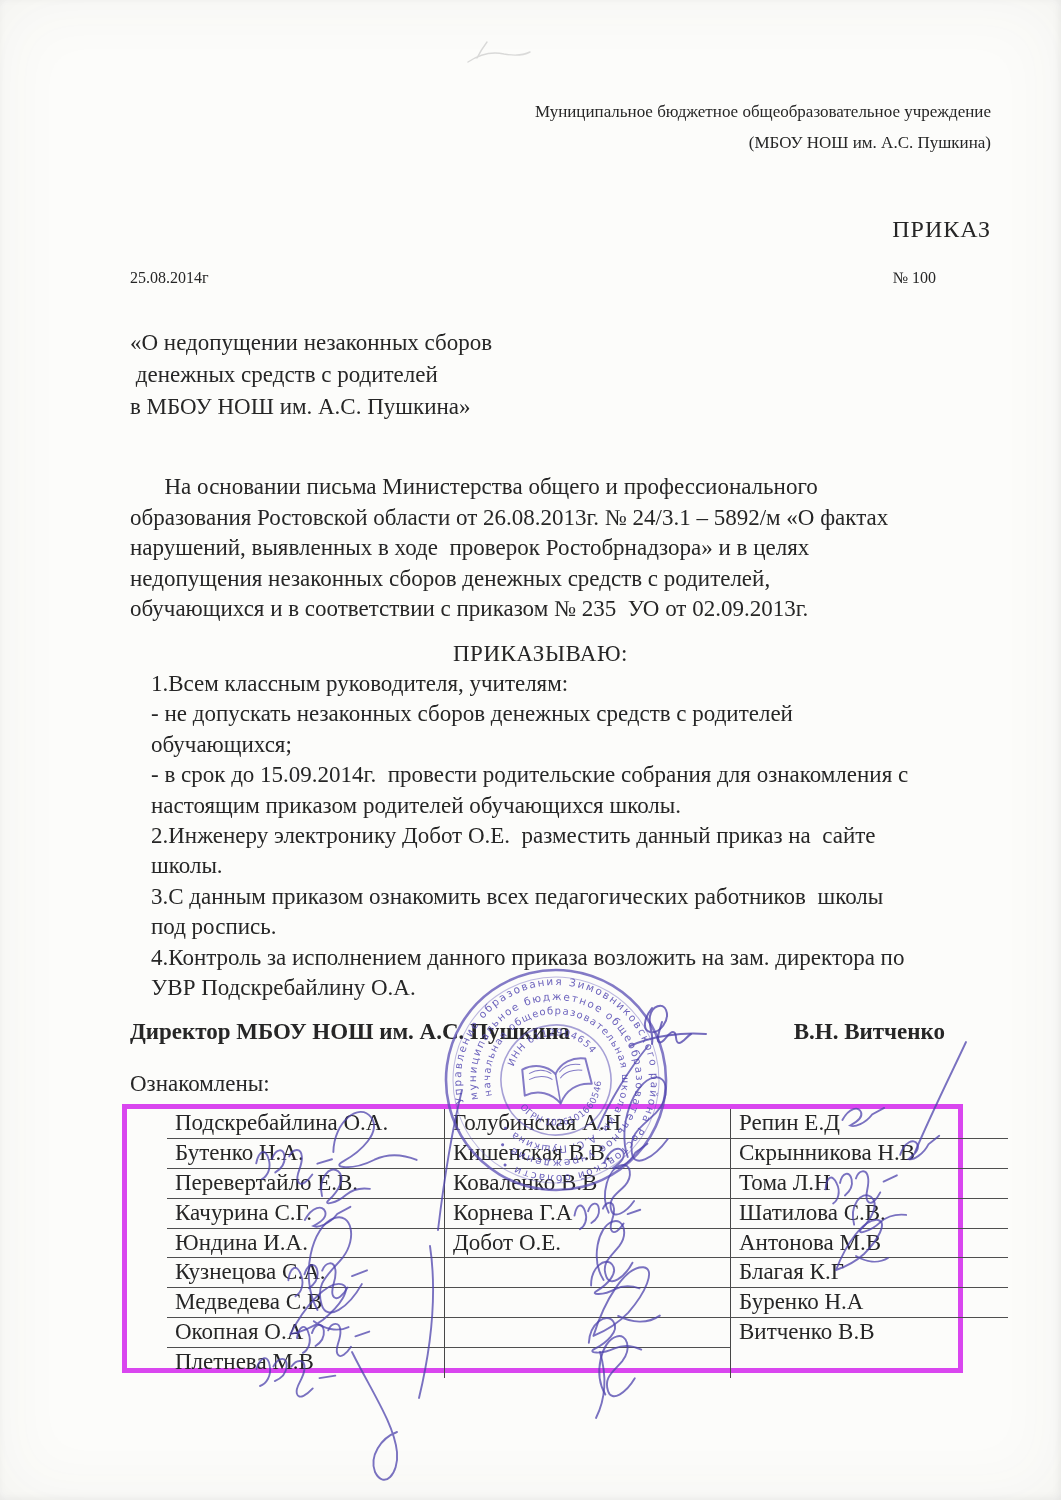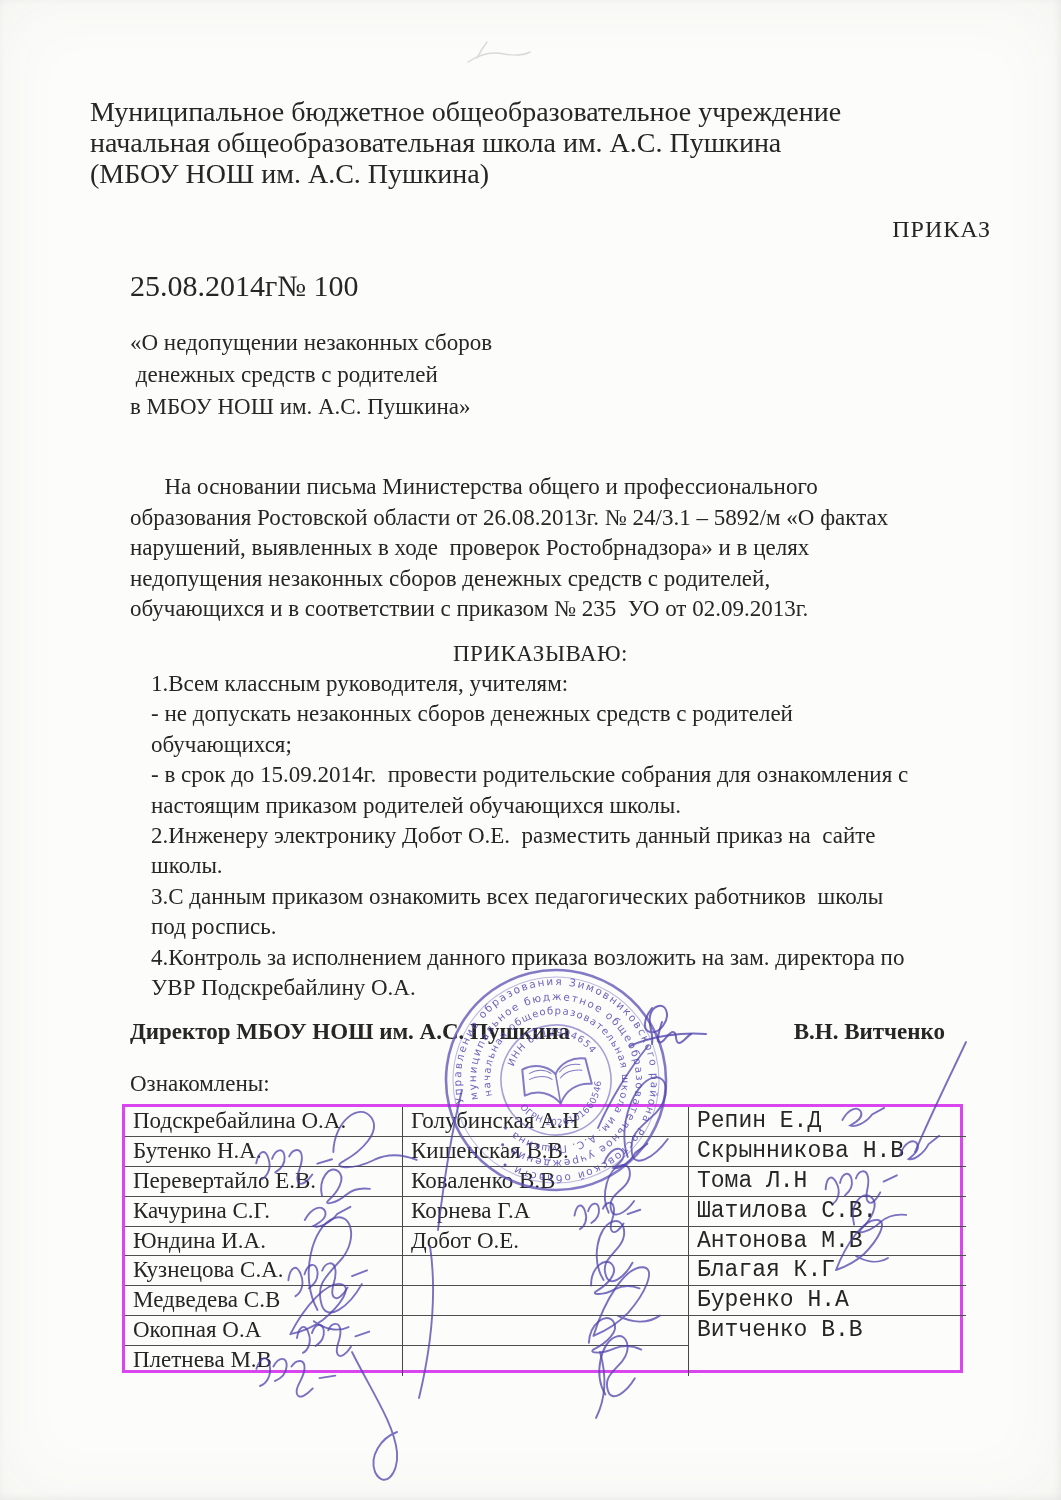--- a/index.html
+++ b/index.html
@@ -10,32 +10,32 @@
     background:#fcfcfa;
     box-shadow: inset 0 0 70px rgba(80,75,60,0.05), inset -3px 0 8px rgba(0,0,0,0.03), inset 0 -3px 8px rgba(0,0,0,0.03);
     font-family:"Liberation Serif","DejaVu Serif",serif;
     color:#262626;
     overflow:hidden;
   }
   .abs { position:absolute; }
   .prewrap { white-space:pre-wrap; }
   .org-header {
     top:96px; left:90px; right:70px;
-    text-align:left;
-    font-size:28px; line-height:31px;
+    text-align:right;
+    font-size:17px; line-height:31px;
   }
   .doc-title {
     top:216px; left:90px; right:70px;
     text-align:right;
     font-size:24px; letter-spacing:1px;
   }
   .meta-row {
     top:269px; left:130px; width:806px;
-    display:flex; 
-    font-size:30px;
+    display:flex; justify-content:space-between;
+    font-size:16px;
   }
   .subject {
     top:327px; left:130px; width:640px;
     font-size:23px; line-height:32px;
   }
   .body-par {
     top:472px; left:130px; width:845px;
     font-size:23px; line-height:30.6px;
   }
   .resolution-title {
@@ -55,47 +55,47 @@
   }
   .ack-label {
     top:1071px; left:130px;
     font-size:23px;
   }
   .ack-table {
     top:1104px; left:122px; width:841px; height:269px;
     display:grid;
     grid-template-columns:278px 286px 277px;
     grid-template-rows:repeat(9, 29.9px);
-    border:3px solid #d946ef;
+    border:5px solid #d946ef;
     box-sizing:border-box;
     font-size:23px;
+    padding-left:40px;
   }
   .ack-cell {
     border-right:1px solid #474747;
     border-bottom:1px solid #4f4f4f;
     padding:0 0 0 8px;
     line-height:28.5px;
     overflow:hidden;
     white-space:nowrap;
   }
-  .ack-cell:nth-child(3n) { border-right:none;font-family:Liberation Mono, monospace; }
+  .ack-cell:nth-child(3n) { border-right:none; }
   .ack-cell:nth-last-child(-n+3) { border-bottom:none; }
   .overlay {
     top:0; left:0; width:1061px; height:1500px;
     pointer-events:none;
   }
 </style>
 </head>
 <body>
 
 <div class="page">
 
   <div class="abs org-header">
     <div>Муниципальное бюджетное общеобразовательное учреждение</div>
-    <div>начальная общеобразовательная школа им. А.С. Пушкина</div>
     <div>(МБОУ НОШ им. А.С. Пушкина)</div>
   </div>
 
   <div class="abs doc-title">ПРИКАЗ</div>
 
   <div class="abs meta-row">
     <span>25.08.2014г</span>
     <span>№ 100</span>
   </div>
 

